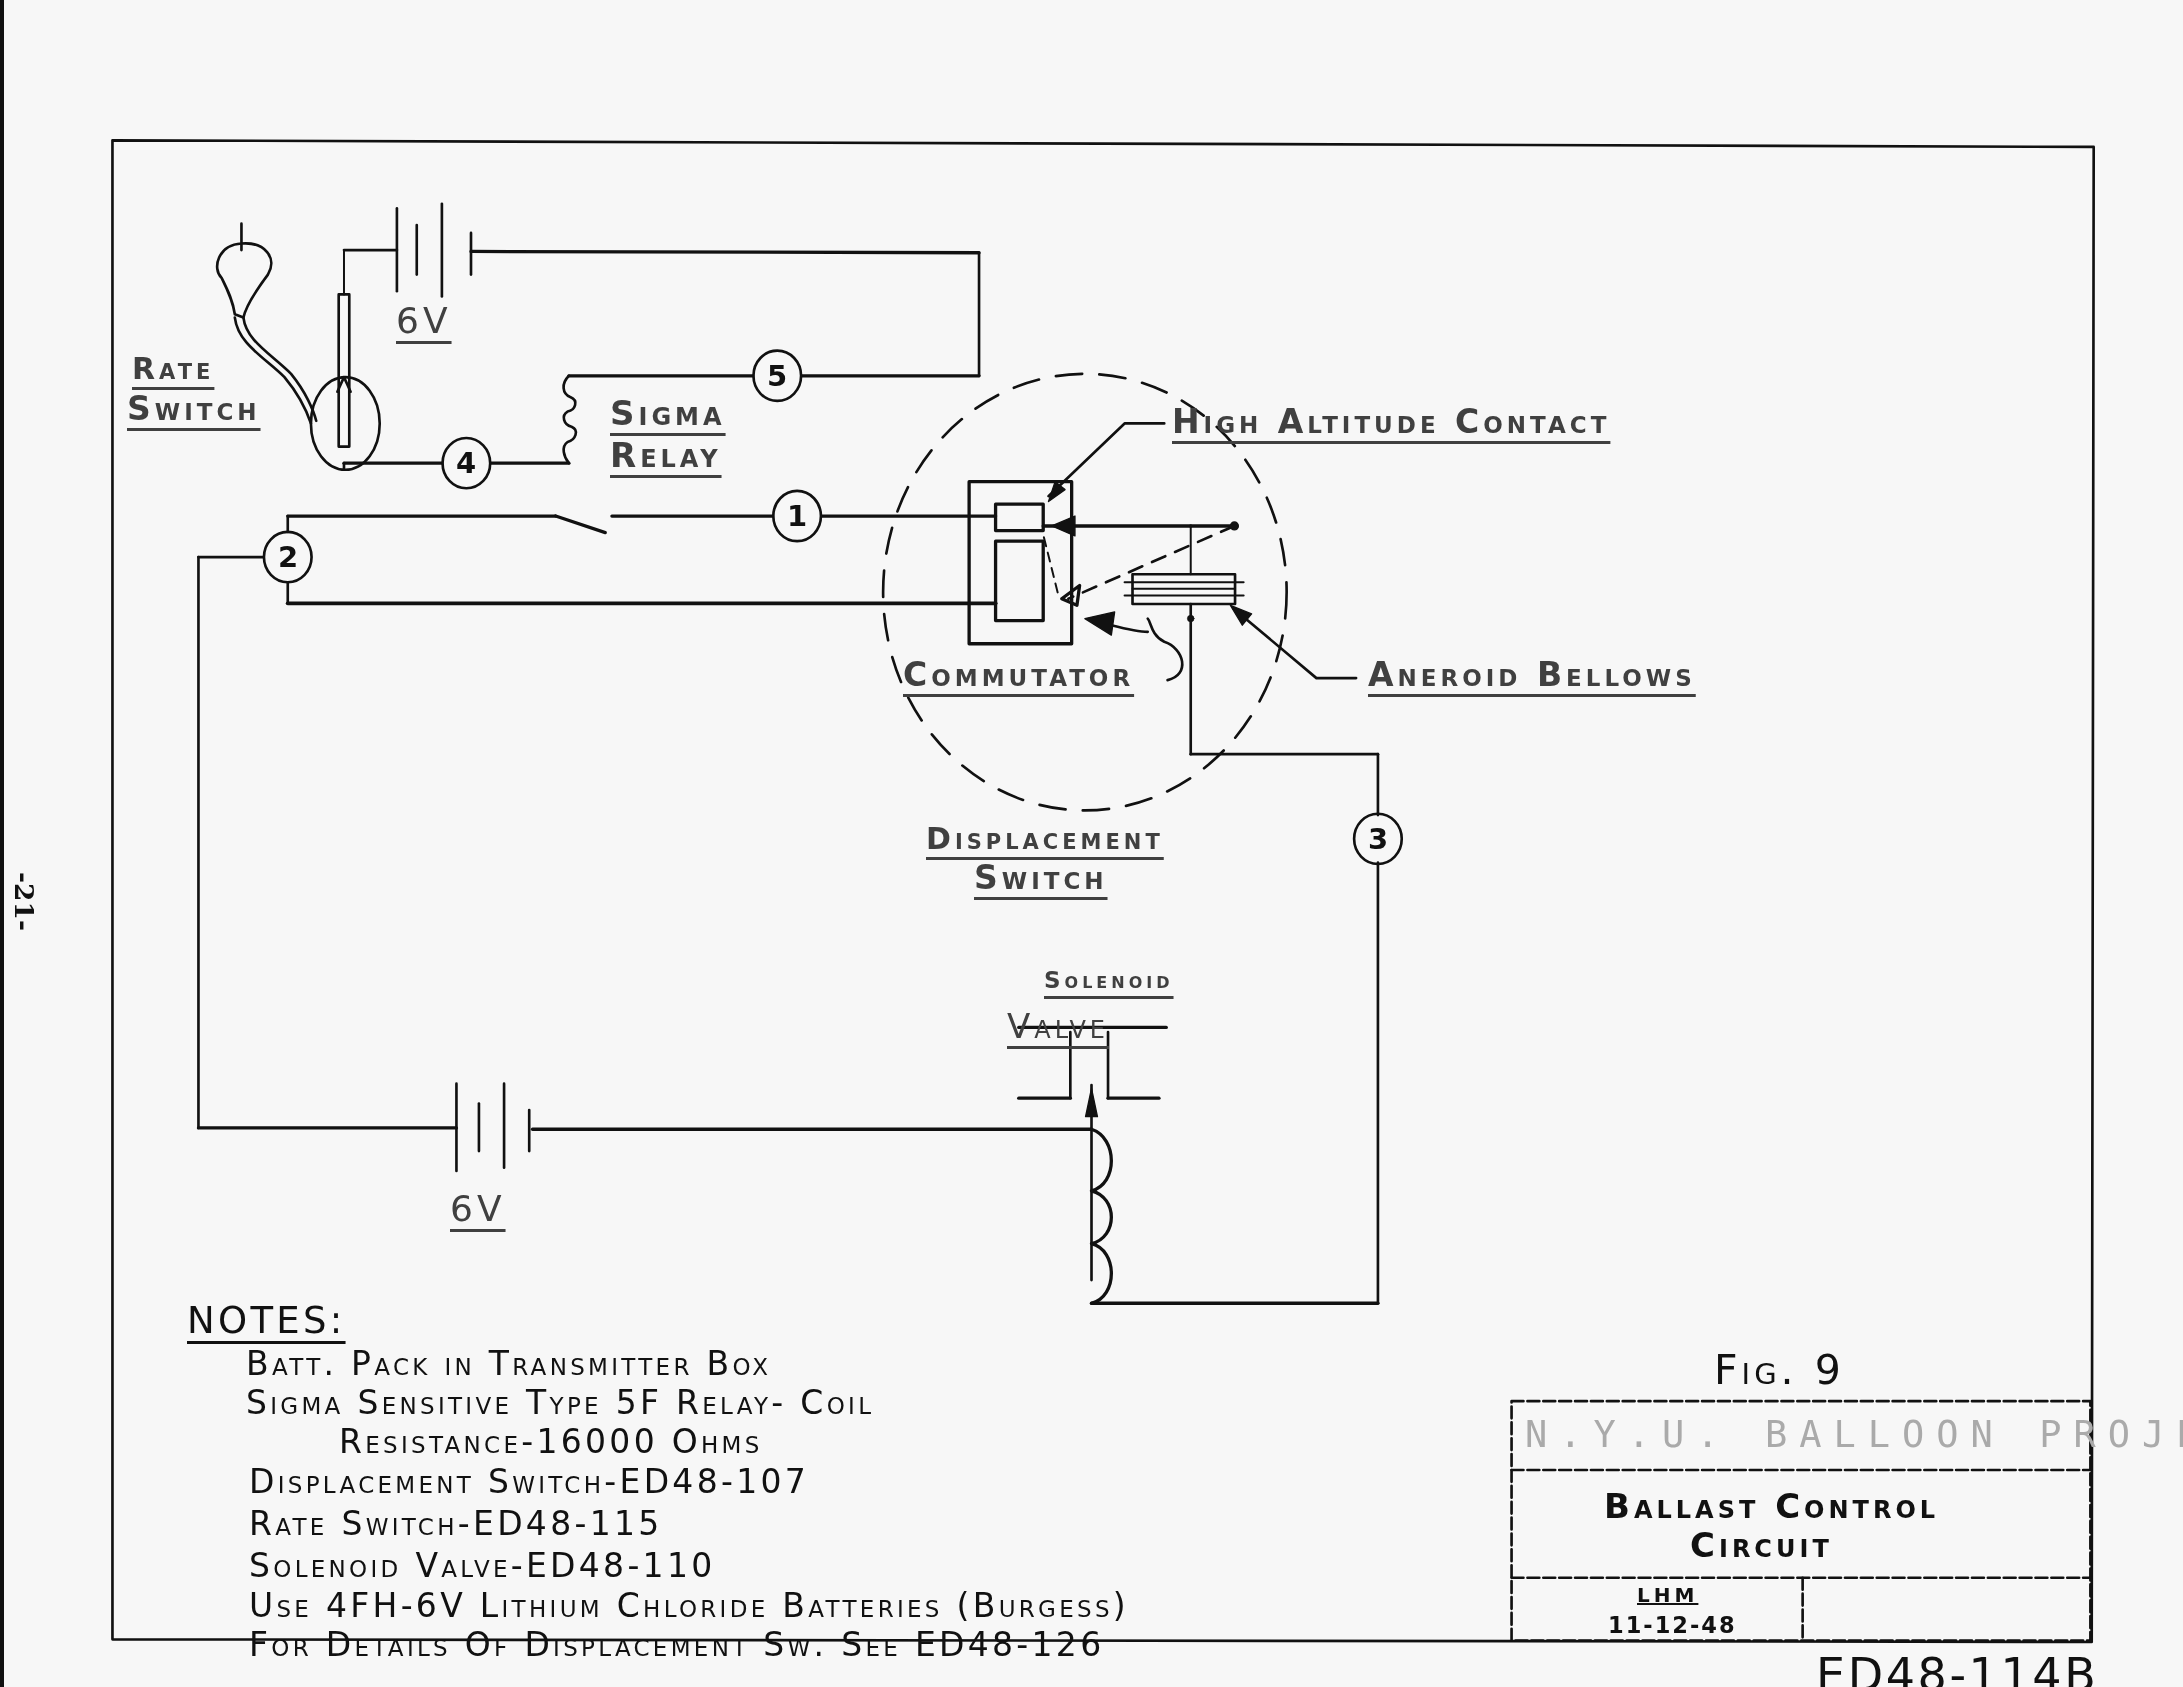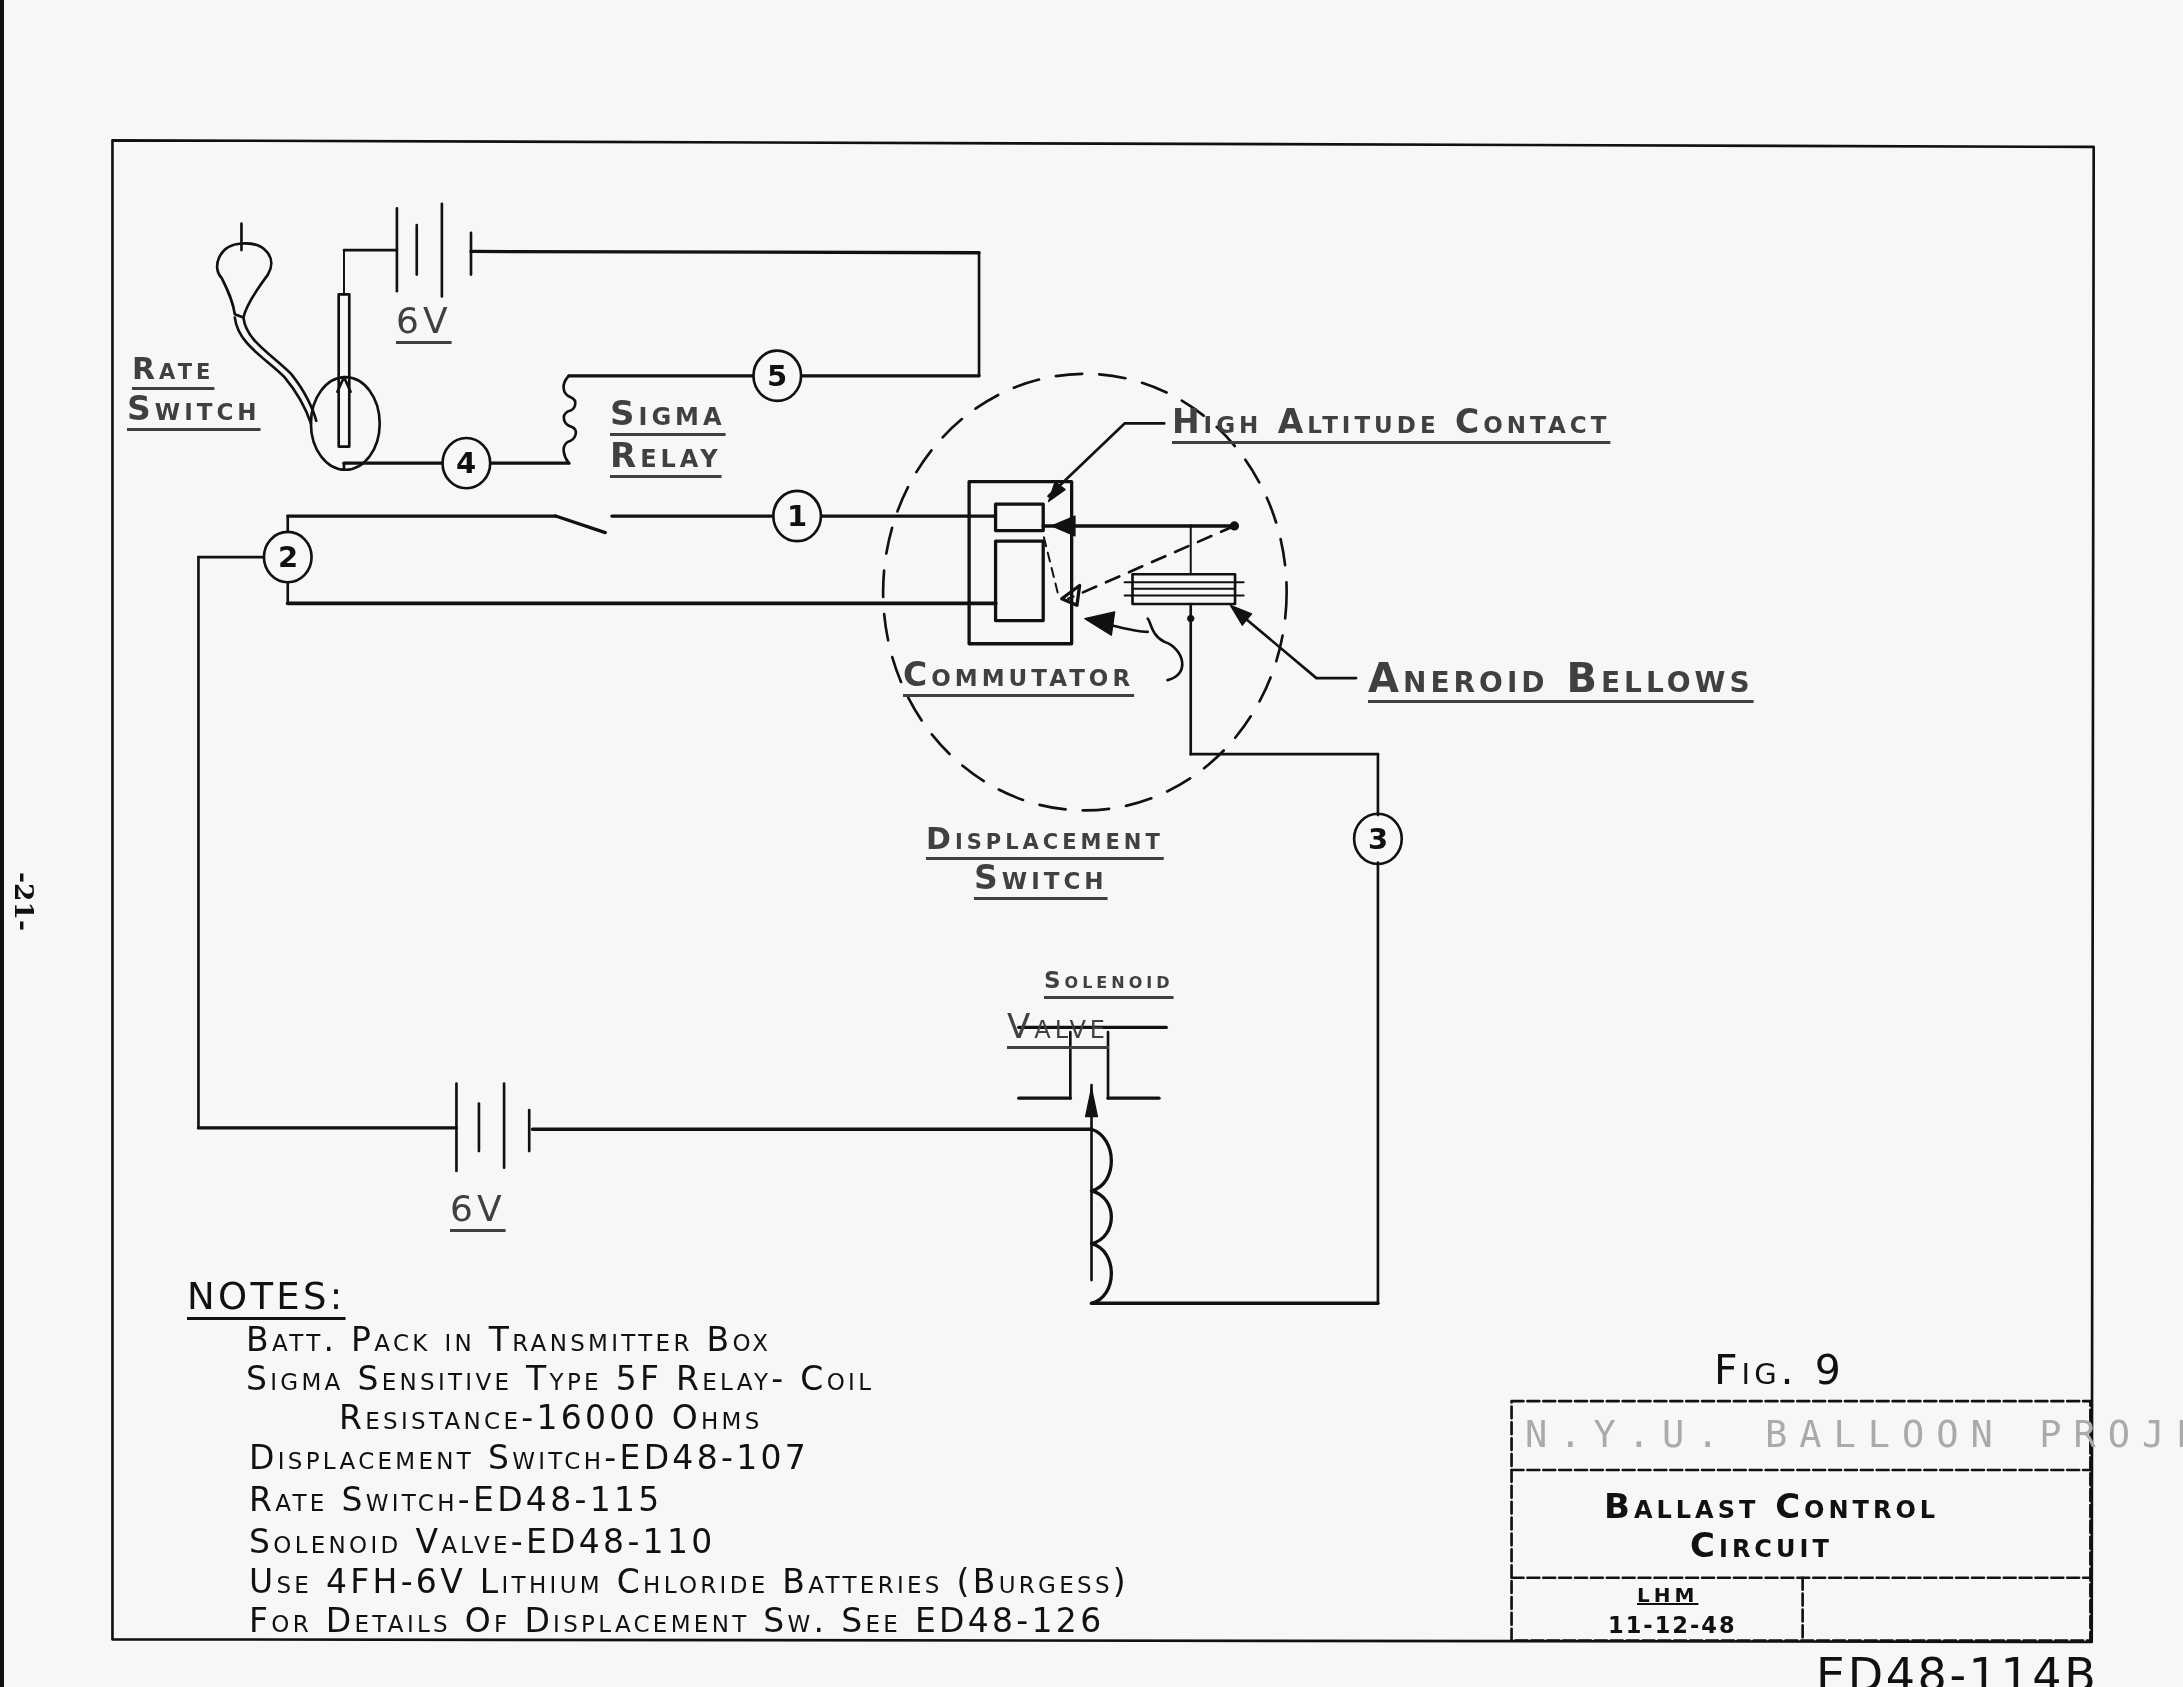--- a/index.html
+++ b/index.html
@@ -25,21 +25,21 @@
   .node-num {
     position: absolute;
     font-family: "DejaVu Sans", sans-serif;
     font-weight: bold;
     font-size: 29px;
     width: 50px; height: 50px;
     line-height: 50px;
     text-align: center;
     color: #111;
   }
-  .notes-line { position: absolute; font-size: 33px; letter-spacing: 3.3px; font-variant: small-caps; white-space: nowrap; line-height: 1; }
+  .notes-line { position: absolute; font-size: 33px; letter-spacing: 3.3px; font-variant: small-caps; white-space: nowrap; line-height: 1; margin-top: 24px; }
   #page-num {
     position: absolute; left: 40px; top: 872px;
     transform: rotate(90deg);
     transform-origin: left top;
     font-family: "DejaVu Serif", serif; font-weight: bold; font-size: 26.5px;
   }
   #left-edge { position: absolute; left: 0; top: 0; width: 4px; height: 1687px; background: #111; }
   .tb-text { position: absolute; white-space: nowrap; font-variant: small-caps; letter-spacing: 4px; line-height: 1; }
   .stamp { color: #aaa; font-family: "DejaVu Sans Mono", monospace; letter-spacing: 12px; }
 </style>
@@ -172,21 +172,21 @@
 <div class="node-num" style="left:441px;top:438px;">4</div>
 <div class="node-num" style="left:752px;top:351px;">5</div>
 
 <div class="lbl u" style="left:396px;top:303px;font-size:36px;">6V</div>
 <div class="lbl u" style="left:132px;top:354px;font-size:30px;font-weight:bold;">Rate</div>
 <div class="lbl u" style="left:127px;top:392px;font-size:33px;font-weight:bold;">Switch</div>
 <div class="lbl u" style="left:610px;top:396px;font-size:34px;font-weight:bold;">Sigma</div>
 <div class="lbl u" style="left:610px;top:438px;font-size:34px;font-weight:bold;text-decoration:underline;">Relay</div>
 <div class="lbl u" style="left:1172px;top:405px;font-size:33px;font-weight:bold;">High Altitude Contact</div>
 <div class="lbl u" style="left:903px;top:658px;font-size:33px;font-weight:bold;">Commutator</div>
-<div class="lbl u" style="left:1368px;top:658px;font-size:40px;font-weight:bold;">Aneroid Bellows</div>
+<div class="lbl u" style="left:1368px;top:658px;font-size:33px;font-weight:bold;">Aneroid Bellows</div>
 <div class="lbl u" style="left:926px;top:824px;font-size:30px;font-weight:bold;">Displacement</div>
 <div class="lbl u" style="left:974px;top:861px;font-size:33px;font-weight:bold;">Switch</div>
 <div class="lbl u" style="left:1044px;top:969px;font-size:23px;font-weight:bold;">Solenoid</div>
 <div class="lbl u" style="left:1007px;top:1009px;font-size:34px;">Valve</div>
 <div class="lbl u" style="left:450px;top:1191px;font-size:36px;">6V</div>
 
 <div class="notes-line u" style="left:187px;top:1278px;font-size:37px;font-variant:normal;">NOTES:</div>
 <div class="notes-line" style="left:246px;top:1323px;">Batt. Pack in Transmitter Box</div>
 <div class="notes-line" style="left:246px;top:1362px;">Sigma Sensitive Type 5F Relay- Coil</div>
 <div class="notes-line" style="left:339px;top:1401px;">Resistance-16000 Ohms</div>

